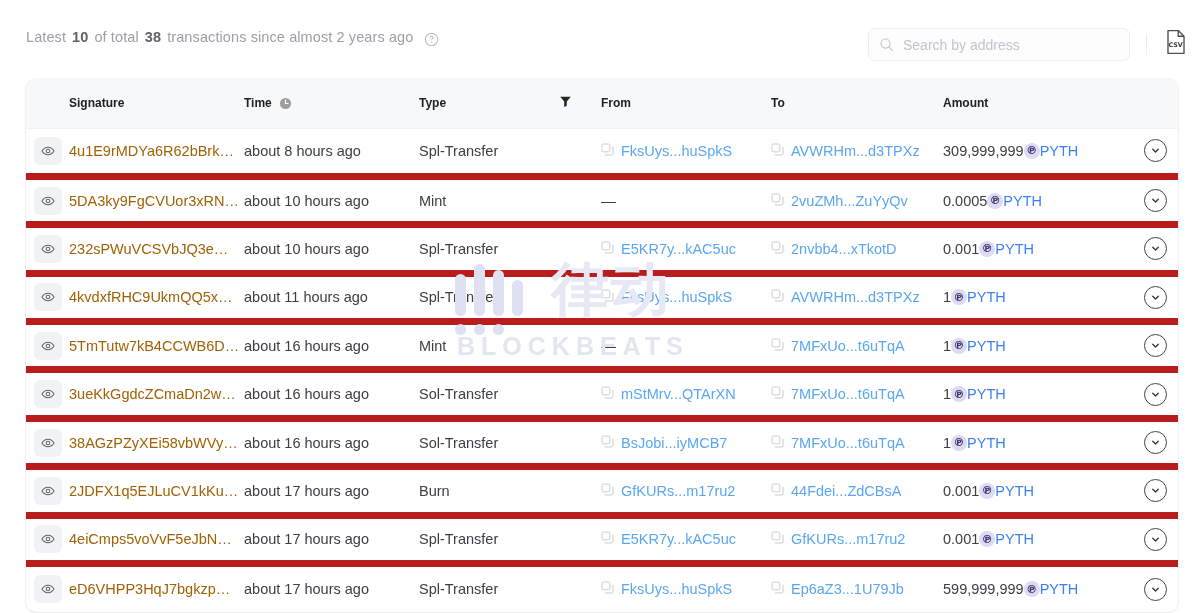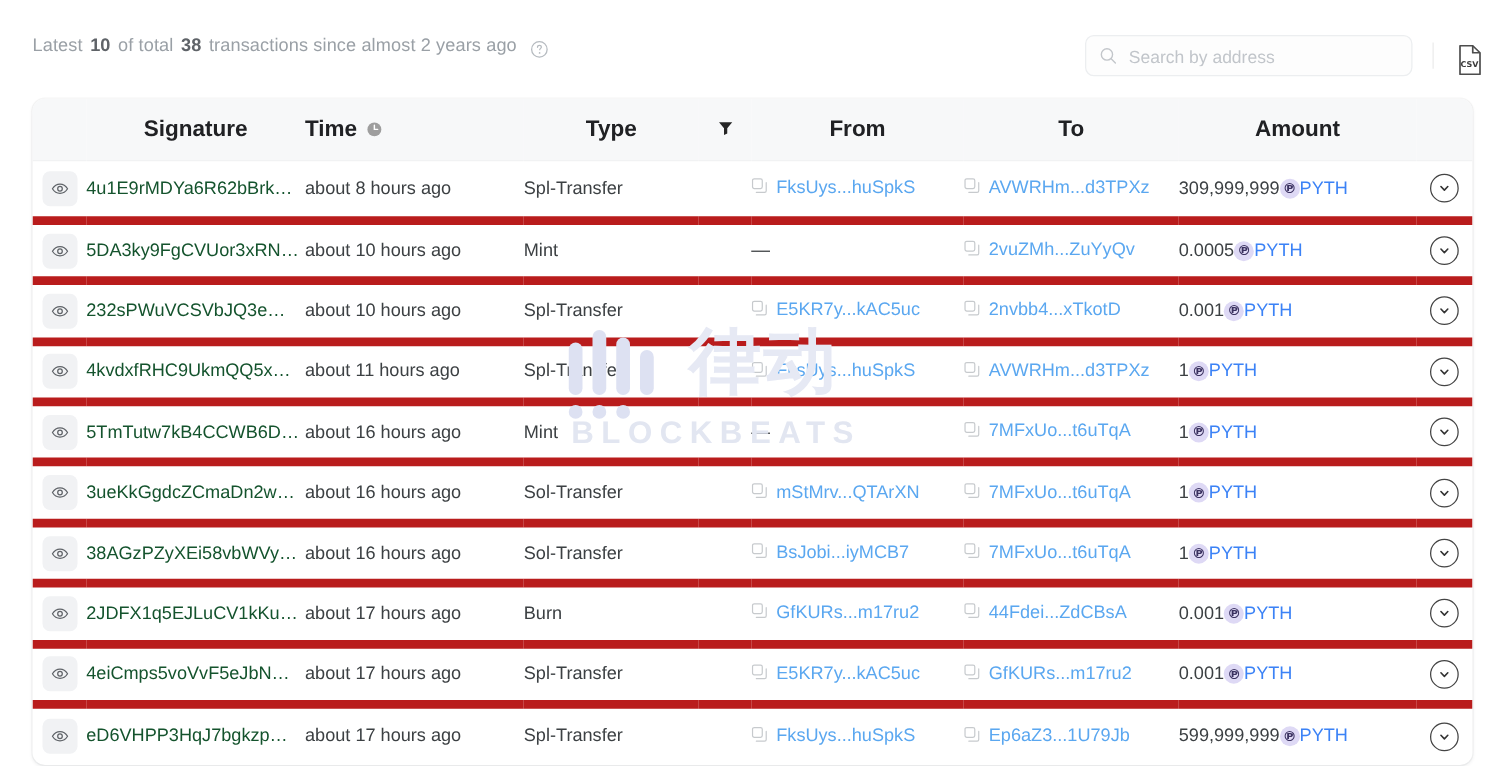--- a/index.html
+++ b/index.html
@@ -74,39 +74,39 @@
   }
   .search-input::placeholder { color: #c1c5ca; }
 
   .divider-v {
     position: absolute; left: 1146px; top: 34px;
     width: 1px; height: 21px; background: #ececec;
   }
   .csv-btn {
     position: absolute; left: 1161px; top: 29px;
     width: 30px; height: 32px;
-    display: flex; align-items: flex-end; justify-content: center;
+    display: flex; align-items: flex-start; justify-content: center;
     cursor: pointer;
   }
 
   
   .card {
     position: absolute; left: 26px; top: 79px;
     width: 1152px;
     background: #fff;
     border-radius: 10px;
     box-shadow: 0 1px 3px rgba(16,24,40,.07), 0 0 0 1px rgba(16,24,40,.035);
     overflow: hidden;
   }
   table.tx { width: 100%; border-collapse: collapse; table-layout: fixed; }
 
   thead tr { background: #f7f8f9; height: 49px; }
   thead th {
-    font-size: 18px; font-weight: 700; color: #202124;
-    text-align: center; padding: 0; vertical-align: middle;
+    font-size: 12px; font-weight: 700; color: #202124;
+    text-align: left; padding: 0; vertical-align: middle;
     white-space: nowrap;
   }
   .th-inner { display: flex; align-items: center; }
 
   .col-eye   { width: 43px; }
   .col-sig   { width: 175px; }
   .col-time  { width: 175px; }
   .col-type  { width: 140px; }
   .col-filt  { width: 42px; }
   .col-from  { width: 170px; }
@@ -123,21 +123,21 @@
 
   .eye-cell { text-align: center; }
   .eye-btn {
     width: 28px; height: 28px; border-radius: 6px;
     background: #f1f2f4; display: inline-flex;
     align-items: center; justify-content: center;
     cursor: pointer;
   }
 
   .link { color: #5aa7f0; cursor: pointer; }
-  .sig-link { color: #14532d; font-size: 14.5px; }
+  .sig-link { color: #a16207; font-size: 14.5px; }
 
   .addr { display: inline-flex; gap: 7px; }
   .copy-icon { width: 13px; height: 13px; flex: 0 0 auto; opacity: .55; cursor: pointer; }
   .dash { color: #3c4043; letter-spacing: 0; font-size: 15px; }
 
   .amt-cell { display: flex; align-items: center; gap: 0; }
   .amt-num { color: #3c4043; }
   .token-logo {
     width: 16px; height: 16px; border-radius: 50%;
     background: #ded9f5; display: inline-flex;

